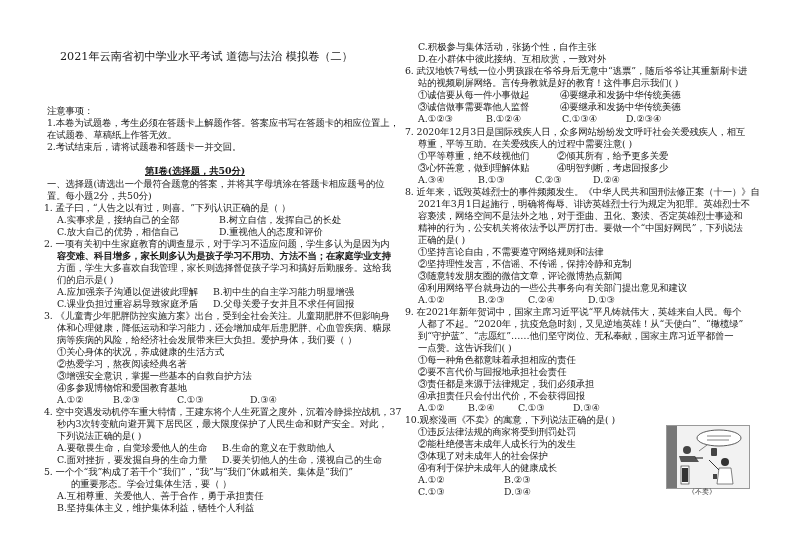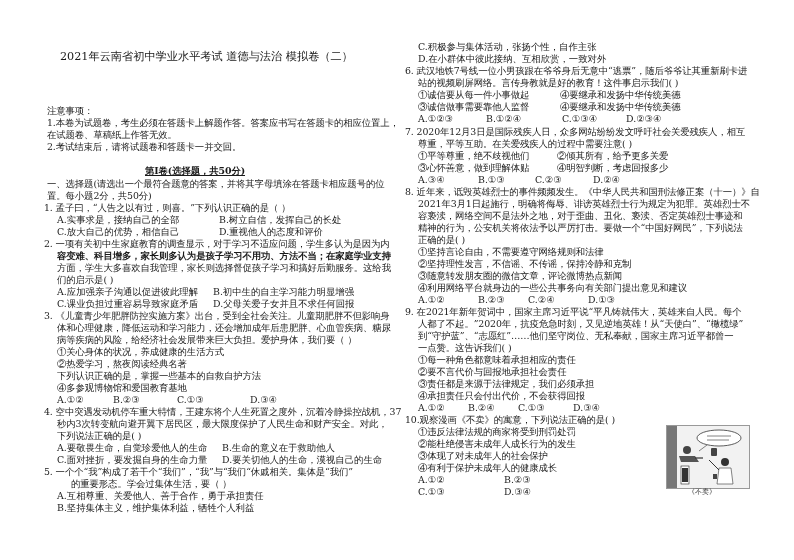--- a/index.html
+++ b/index.html
@@ -47,21 +47,21 @@
   <div class="opt" style="left:57px;top:286px;">A.应加强亲子沟通以促进彼此理解</div>
   <div class="opt" style="left:213px;top:286px;">B.初中生的自主学习能力明显增强</div>
   <div class="opt" style="left:57px;top:298px;">C.课业负担过重容易导致家庭矛盾</div>
   <div class="opt" style="left:213px;top:298px;">D.父母关爱子女并且不求任何回报</div>
 
   <div class="line" style="left:44px;top:310px;">3.  《儿童青少年肥胖防控实施方案》出台，受到全社会关注。儿童期肥胖不但影响身</div>
   <div class="line" style="left:57px;top:322px;">体和心理健康，降低运动和学习能力，还会增加成年后患肥胖、心血管疾病、糖尿</div>
   <div class="line" style="left:57px;top:334px;">病等疾病的风险，给经济社会发展带来巨大负担。爱护身体，我们要（      ）</div>
   <div class="line" style="left:57px;top:346px;">①关心身体的状况，养成健康的生活方式</div>
   <div class="line" style="left:57px;top:358px;">②热爱学习，熬夜阅读经典名著</div>
-  <div class="line" style="left:57px;top:370px;">下列认识正确的是，掌握一些基本的自救自护方法</div>
+  <div class="line" style="left:57px;top:370px;">③增强安全意识，掌握一些基本的自救自护方法</div>
   <div class="line" style="left:57px;top:382px;">④多参观博物馆和爱国教育基地</div>
   <div class="opt" style="left:57px;top:394px;">A.①②</div>
   <div class="opt" style="left:113px;top:394px;">B.②③</div>
   <div class="opt" style="left:177px;top:394px;">C.①③</div>
   <div class="opt" style="left:250px;top:394px;">D.③④</div>
 
   <div class="line" style="left:44px;top:406px;">4.  空中突遇发动机停车重大特情，王建东将个人生死置之度外，沉着冷静操控战机，37</div>
   <div class="line" style="left:57px;top:418px;">秒内3次转变航向避开翼下居民区，最大限度保护了人民生命和财产安全。对此，</div>
   <div class="line" style="left:57px;top:430px;">下列说法正确的是(      )</div>
   <div class="opt" style="left:57px;top:442px;">A.要敬畏生命，自觉珍爱他人的生命</div>

